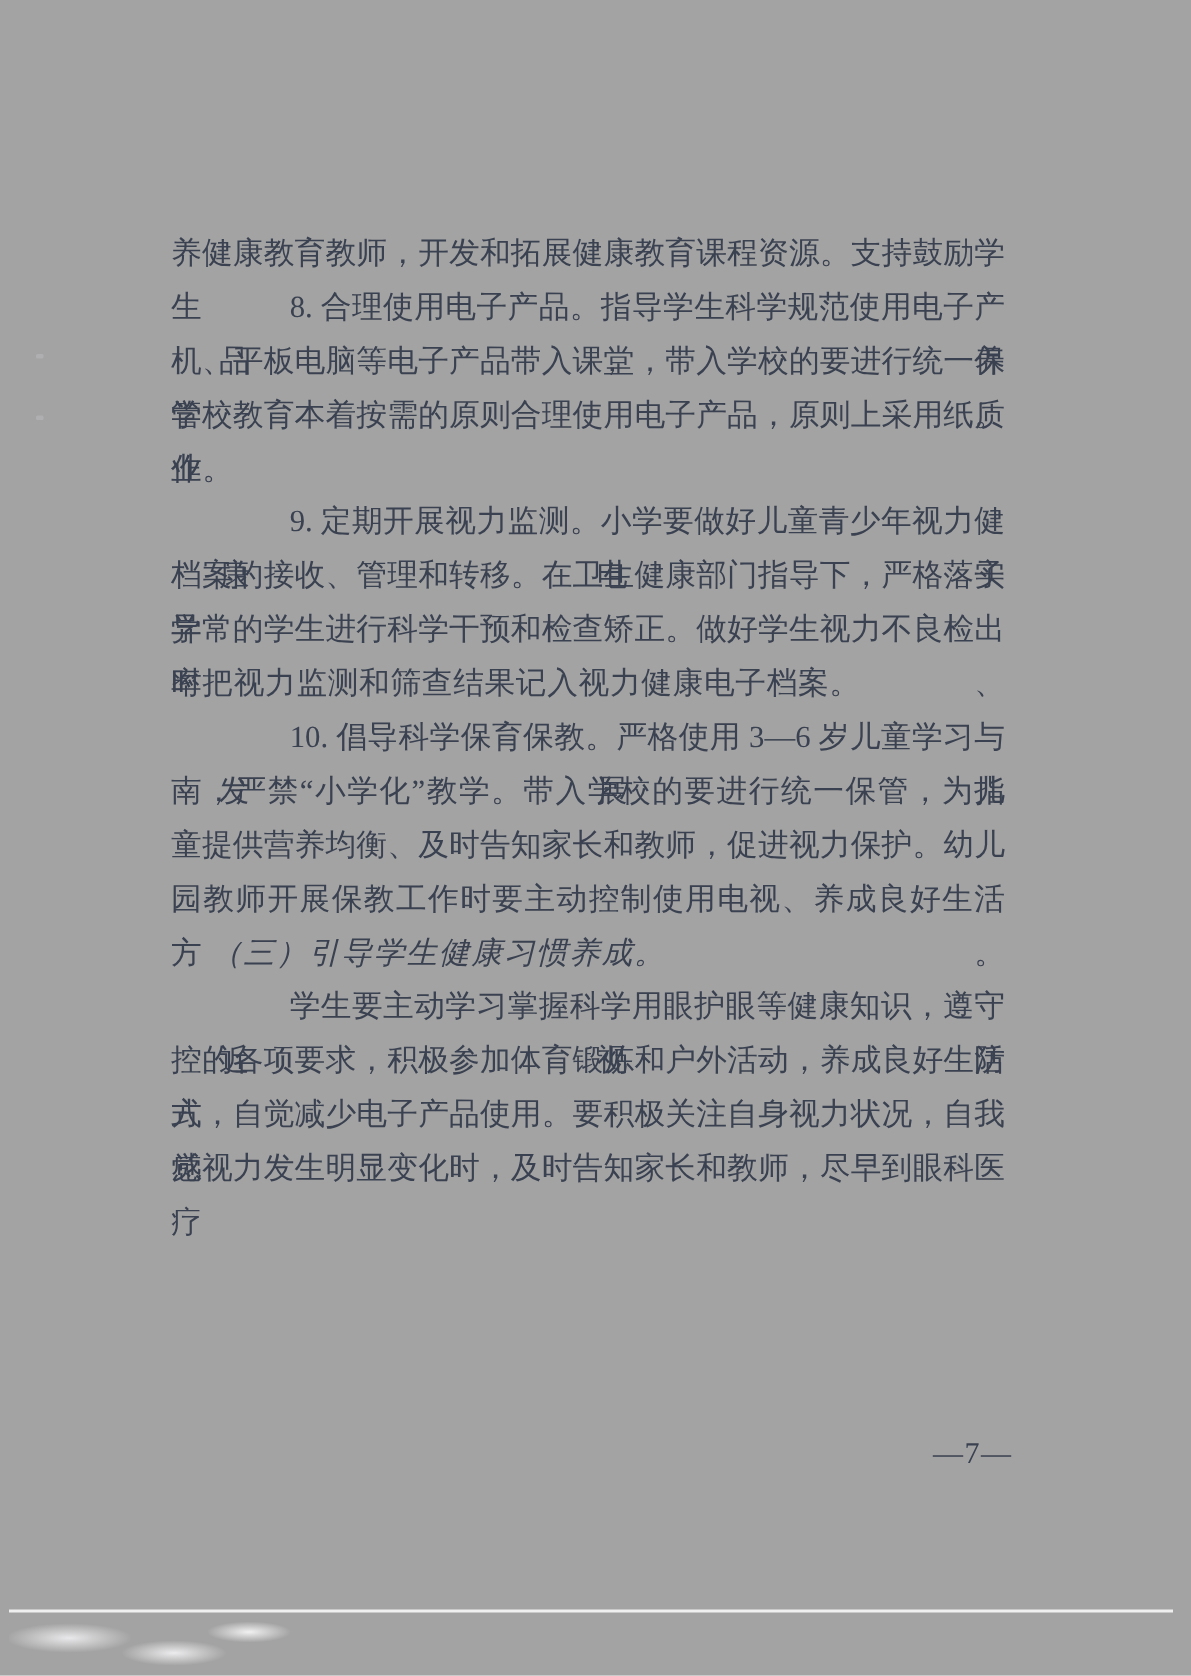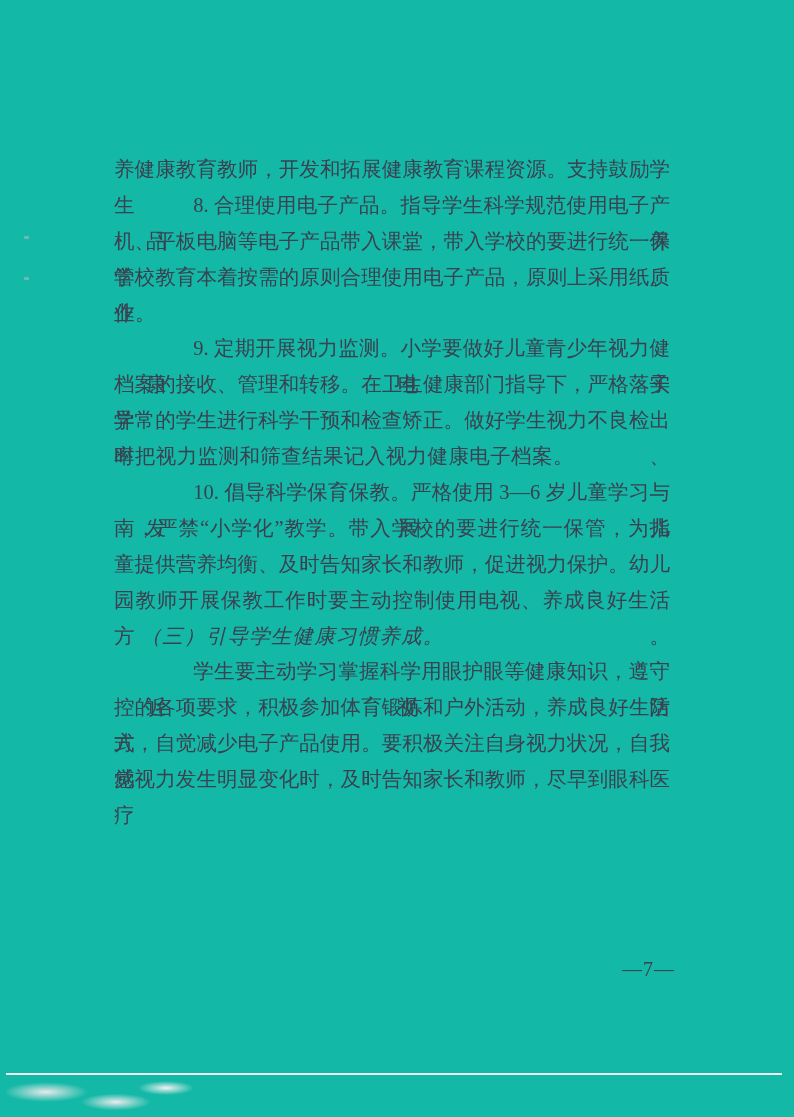--- a/index.html
+++ b/index.html
@@ -5,21 +5,21 @@
   html, body {
     margin: 0;
     padding: 0;
     background: #e9e9e9;
   }
   .page {
     position: relative;
     width: 794px;
     height: 1117px;
     margin: 0 auto;
-    background: #14b8a6;
+    background: #a3a3a3;
     overflow: hidden;
     font-family: "Liberation Serif", "DejaVu Serif", serif;
     color: #3a4150;
   }
   .text-block {
     position: absolute;
     left: 114px;
     top: 152px;
     width: 556px;
   }

